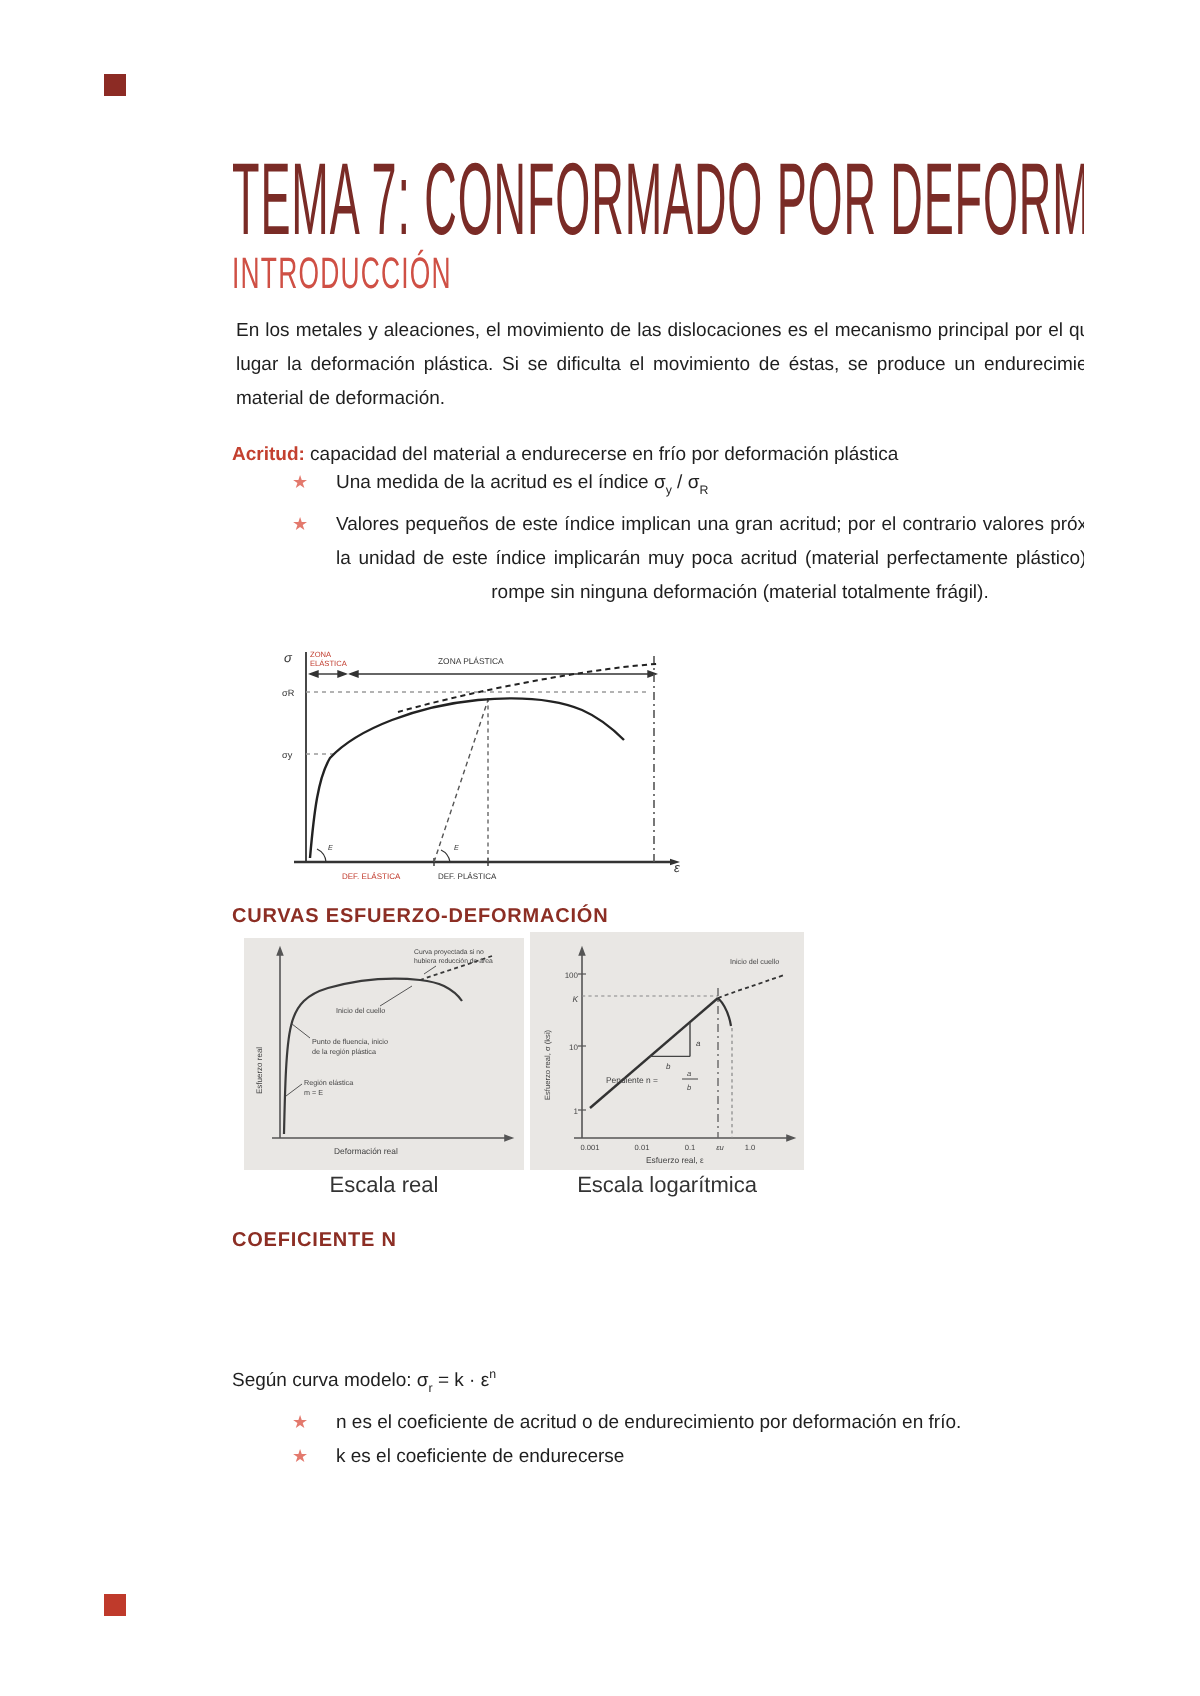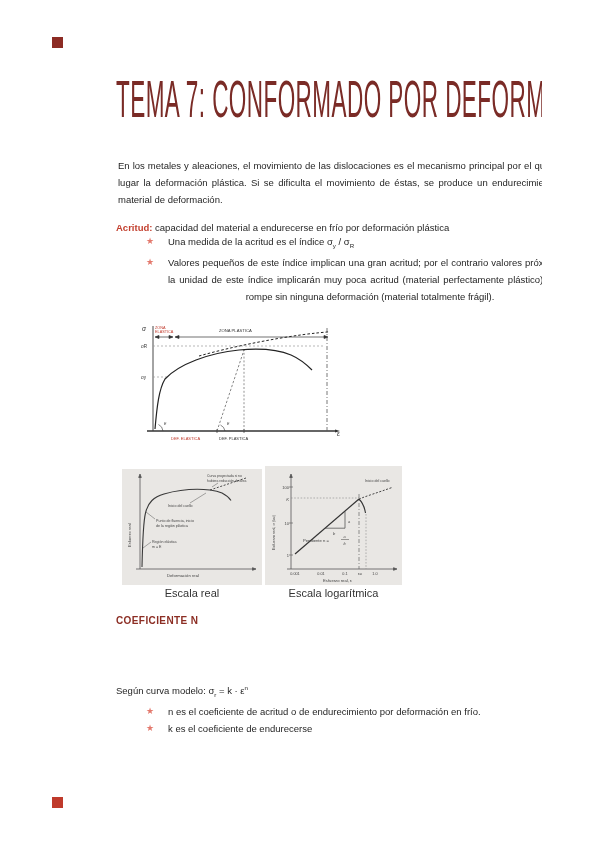--- a/index.html
+++ b/index.html
@@ -45,20 +45,23 @@
 
 <div class="page">
 
   <div class="corner top"></div>
   <div class="corner bottom"></div>
 
   <div class="doc-title">
     <span class="tx">TEMA 7: CONFORMADO POR DEFORMACIÓN</span>
   </div>
 
+  <div class="intro-h">
+    <span class="tx">INTRODUCCIÓN</span>
+  </div>
 
   <div class="p1 body-txt">En los metales y aleaciones, el movimiento de las dislocaciones es el mecanismo principal por el que tiene lugar la deformación plástica. Si se dificulta el movimiento de éstas, se produce un endurecimiento del material de deformación.</div>
 
   <div class="p-acritud"><span class="lbl-acritud">Acritud:</span><span> capacidad del material a endurecerse en frío por deformación plástica</span></div>
 
   <div class="bullets bullets-intro">
     <div class="b-row">
       <span class="b-star">★</span>
       <div class="b-txt"><span>Una medida de la acritud es el índice σ</span><sub>y</sub><span> / σ</span><sub>R</sub></div>
     </div>
@@ -105,20 +108,21 @@
     <text x="16" y="11" font-size="3.8" fill="#c0392b">ELÁSTICA</text>
     <text x="80" y="10" font-size="4.2" fill="#333">ZONA PLÁSTICA</text>
     <text x="2" y="26" font-size="4.6" fill="#333">σR</text>
     <text x="2" y="57" font-size="4.6" fill="#333">σy</text>
     <text x="25" y="103" font-size="3.6" font-style="italic" fill="#333">E</text>
     <text x="88" y="103" font-size="3.6" font-style="italic" fill="#333">E</text>
     <text x="32" y="117.5" font-size="4" fill="#c0392b">DEF. ELÁSTICA</text>
     <text x="80" y="117.5" font-size="4" fill="#333">DEF. PLÁSTICA</text>
   </svg>
 
+  <div class="sec-h h-curvas">CURVAS ESFUERZO-DEFORMACIÓN</div>
 
   <svg class="figreal" viewBox="0 0 140 116">
     <g stroke="#555" stroke-width="0.8" fill="#555">
       <line x1="18" y1="7" x2="18" y2="100"></line>
       <polygon points="18,5 16.7,8.5 19.3,8.5"></polygon>
       <line x1="14" y1="100" x2="132" y2="100"></line>
       <polygon points="134,100 130.5,98.7 130.5,101.3"></polygon>
     </g>
     <g fill="none" stroke="#3a3a3a">
       <path d="M20,98 C20.5,75 21,54 23.5,44 C26,33 32,28 42,25 C58,20.5 74,19.5 88,21 C93,21.6 97,22.6 100,24 C104,26 107,28.5 109,31.5" stroke-width="1.1"></path>

